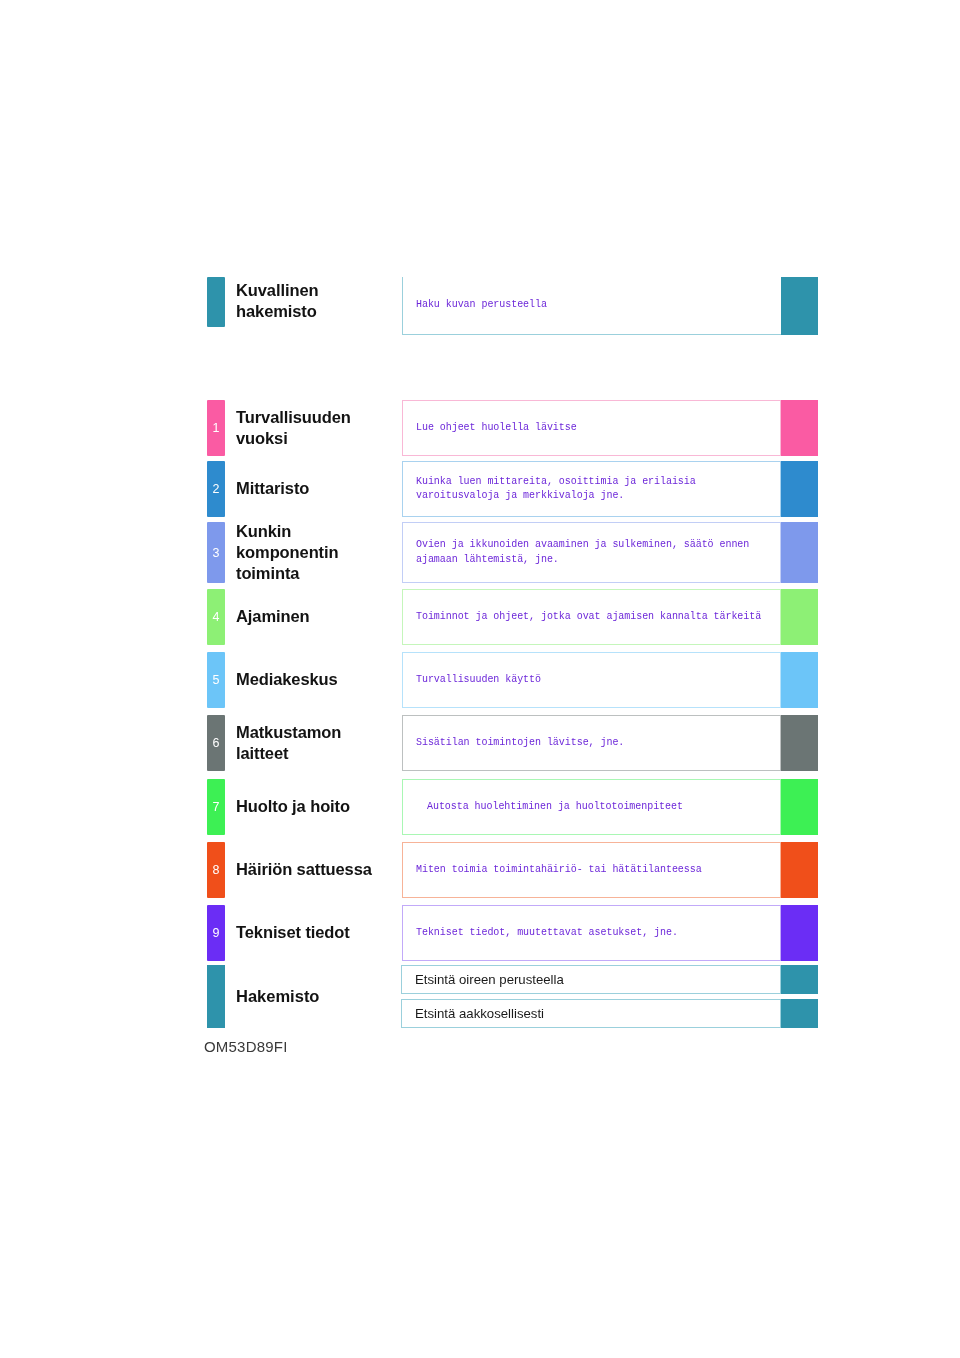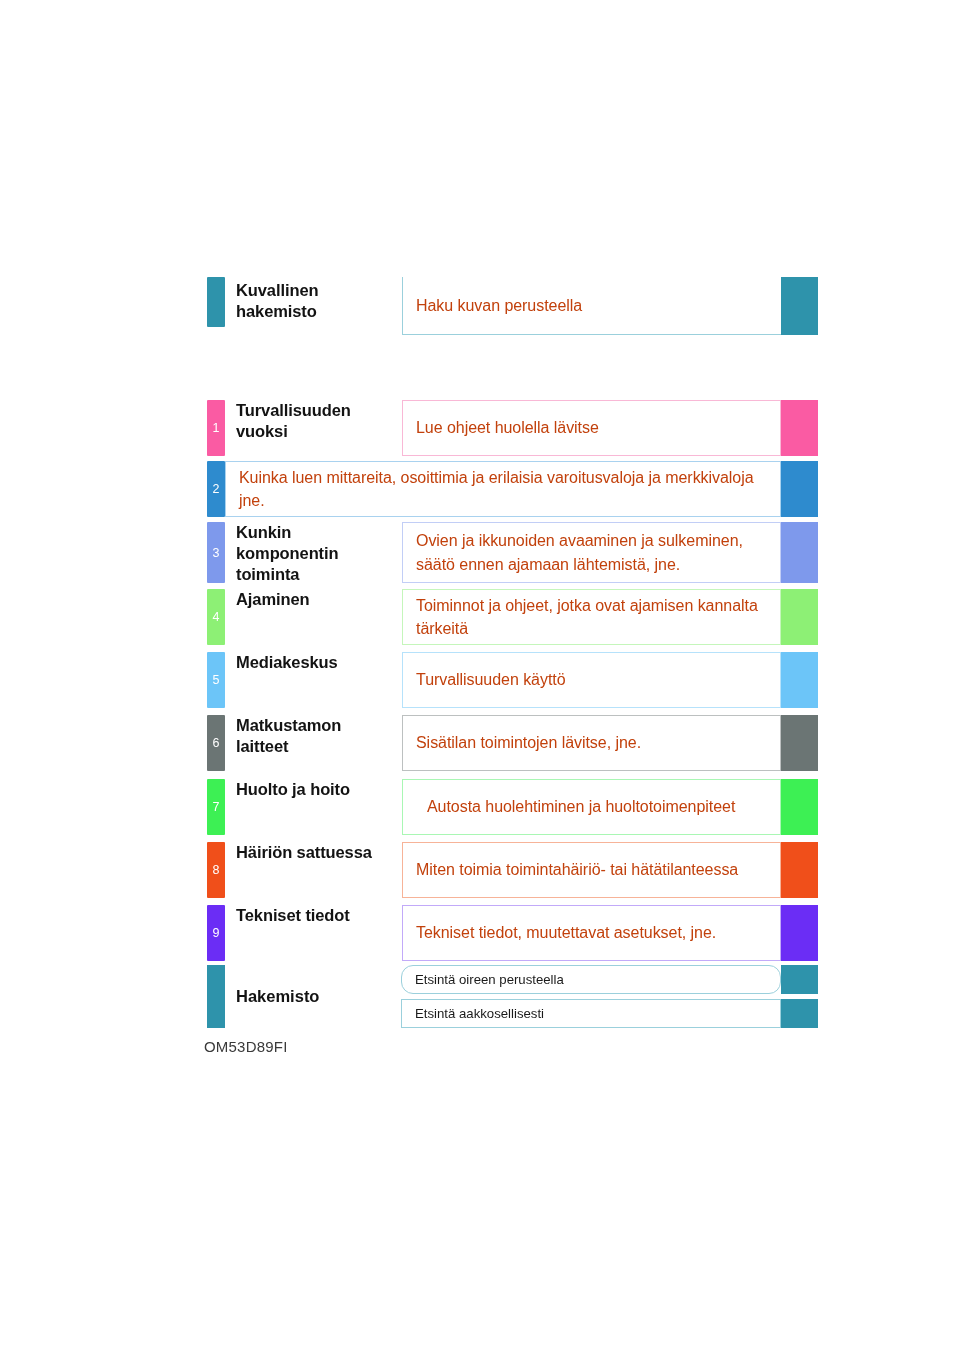--- a/index.html
+++ b/index.html
@@ -44,43 +44,44 @@
     text-align: center;
     color: #ffffff;
     font-size: 12.5px;
     font-weight: 400;
     line-height: 1;
   }
   .title-col {
     flex: 0 0 177px;
     width: 177px;
     display: flex;
-    align-items: flex-start;
+    align-items: center;
     padding-left: 11px;
   }
   .title-col .title-text {
     font-size: 16.5px;
     font-weight: bold;
     color: #131313;
     line-height: 1.28;
     letter-spacing: -0.1px;
   }
   .desc-col {
     flex: 1 1 auto;
     display: flex;
     align-items: center;
     background: #ffffff;
     border: 1px solid #cfcfcf;
     padding: 0 13px;
   }
   .desc-col .desc-text {
-    font-size: 16px;
-    color: #c2410c;
+    font-size: 10px;
+    color: #6d28d9;
     line-height: 1.45;
     letter-spacing: -0.05px;
+    font-family: Liberation Mono, monospace;
   }
   .edge-col {
     flex: 0 0 37px;
     width: 37px;
     margin-left: 0;
   }
   .edge-block {
     width: 37px;
     height: 100%;
   }
@@ -193,20 +194,23 @@
         </div>
         <div class="edge-col">
           <div class="edge-block" style="background: rgb(250, 91, 163);"></div>
         </div>
       </div>
       <div class="toc-row" style="top: 434px; height: 56px;">
         <div class="tab-col">
           <div class="tab-swatch" style="background: rgb(46, 139, 206); top: 0px; height: 56px;"></div>
           <div class="tab-num" style="top: 22px;">2</div>
         </div>
+        <div class="title-col">
+          <div class="title-text"><span>Mittaristo</span></div>
+        </div>
         <div class="desc-col" style="border-color: rgb(169, 210, 239);">
           <span class="desc-text">Kuinka luen mittareita, osoittimia ja erilaisia varoitusvaloja ja merkkivaloja jne.</span>
         </div>
         <div class="edge-col">
           <div class="edge-block" style="background: rgb(46, 139, 206);"></div>
         </div>
       </div>
       <div class="toc-row" style="top: 495px; height: 61px;">
         <div class="tab-col">
           <div class="tab-swatch" style="background: rgb(126, 153, 236); top: 0px; height: 61px;"></div>
@@ -223,21 +227,21 @@
         </div>
       </div>
       <div class="toc-row" style="top: 562px; height: 56px;">
         <div class="tab-col">
           <div class="tab-swatch" style="background: rgb(141, 240, 117); top: 0px; height: 56px;"></div>
           <div class="tab-num" style="top: 22px;">4</div>
         </div>
         <div class="title-col">
           <div class="title-text"><span>Ajaminen</span></div>
         </div>
-        <div class="desc-col" style="border-color: rgb(197, 246, 187); justify-content: flex-end;">
+        <div class="desc-col" style="border-color: rgb(197, 246, 187);">
           <span class="desc-text">Toiminnot ja ohjeet, jotka ovat ajamisen kannalta tärkeitä</span>
         </div>
         <div class="edge-col">
           <div class="edge-block" style="background: rgb(141, 240, 117);"></div>
         </div>
       </div>
       <div class="toc-row" style="top: 625px; height: 56px;">
         <div class="tab-col">
           <div class="tab-swatch" style="background: rgb(108, 197, 248); top: 0px; height: 56px;"></div>
           <div class="tab-num" style="top: 22px;">5</div>
@@ -313,21 +317,21 @@
         </div>
       </div>
     </div>
 
   <div id="index-block">
     <div class="idx-tab" id="idx-tab" style="background: rgb(46, 147, 171);"></div>
     <div class="idx-title">
       <span>Hakemisto</span>
     </div>
     <div class="idx-sub" style="top:0;">
-      <div class="idx-desc" style="border-color: rgb(155, 208, 220); border-radius: 12px;">
+      <div class="idx-desc" style="border-color: rgb(155, 208, 220);">
         <span>Etsintä oireen perusteella</span>
       </div>
       <div class="idx-edge" style="background: rgb(46, 147, 171);"></div>
     </div>
     <div class="idx-sub" style="top:34px;">
       <div class="idx-desc" style="border-color: rgb(155, 208, 220);">
         <span>Etsintä aakkosellisesti</span>
       </div>
       <div class="idx-edge" style="background: rgb(46, 147, 171);"></div>
     </div>

